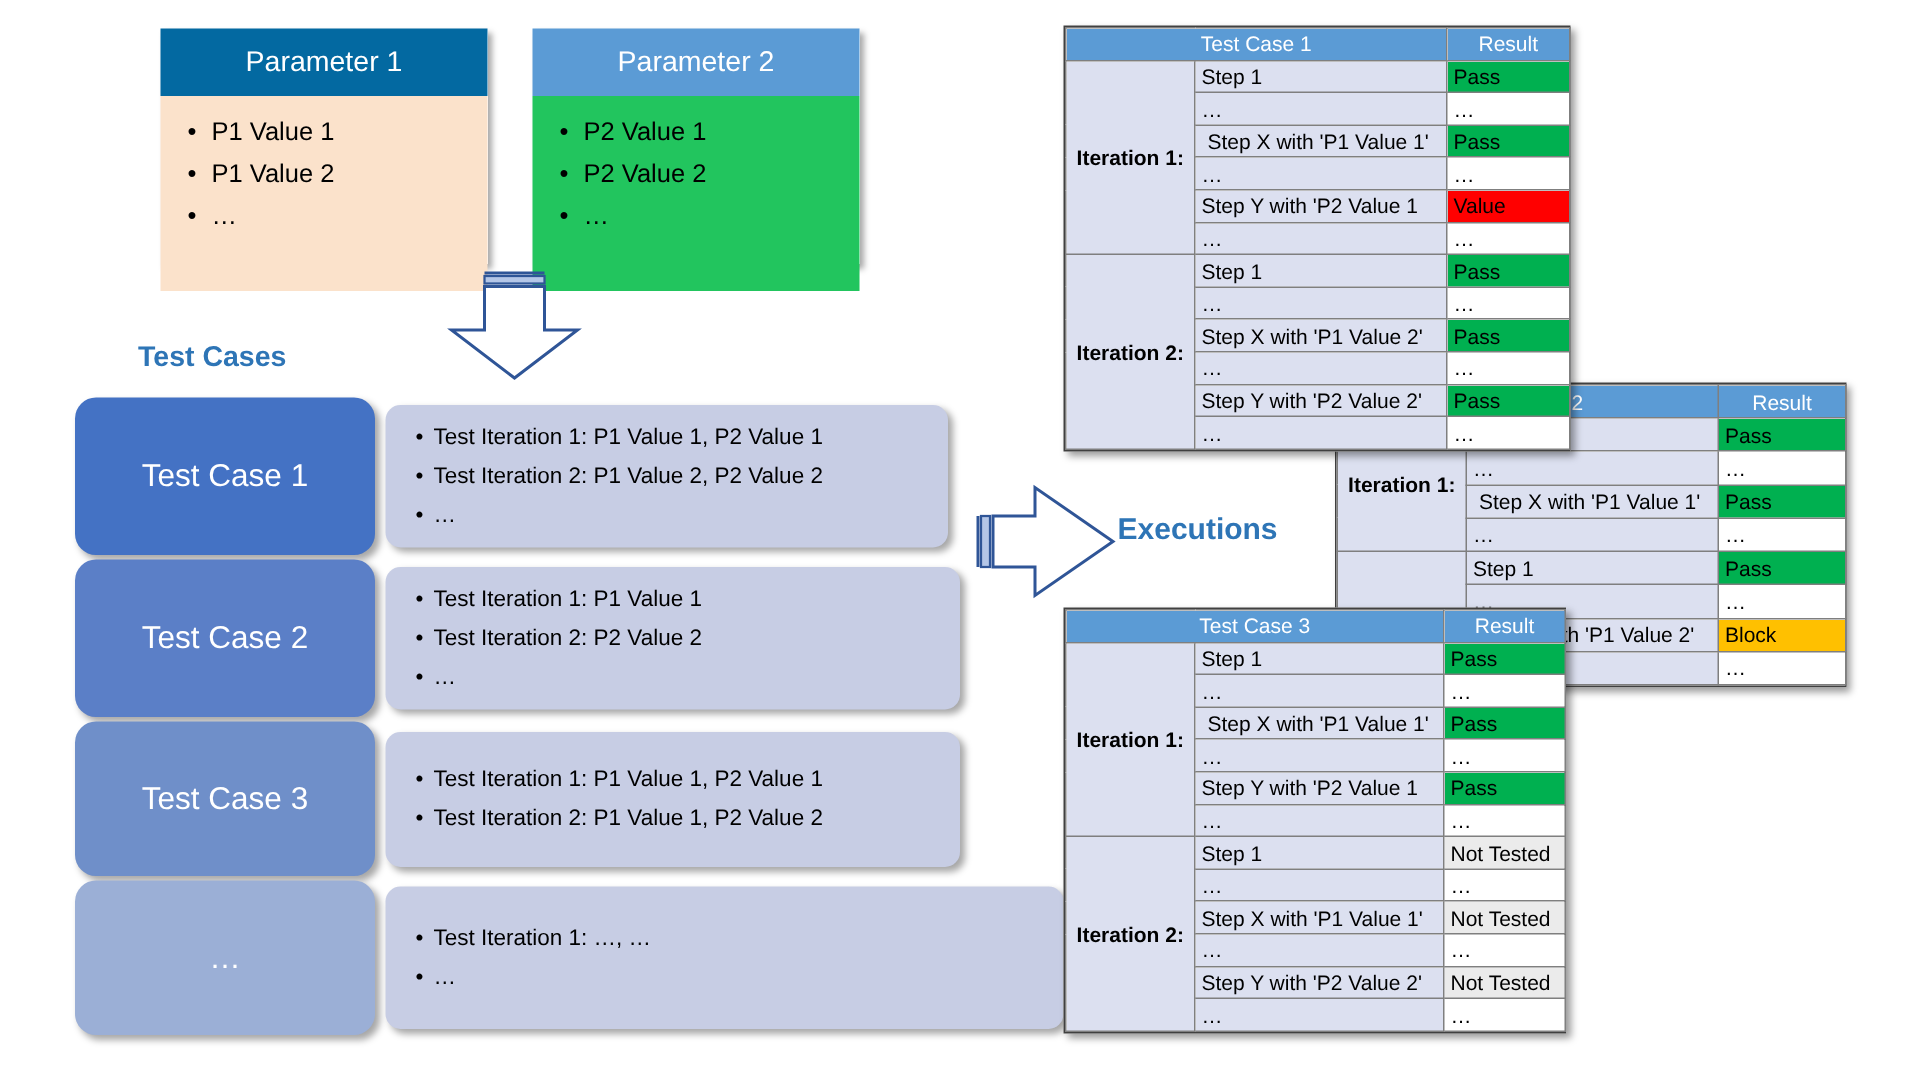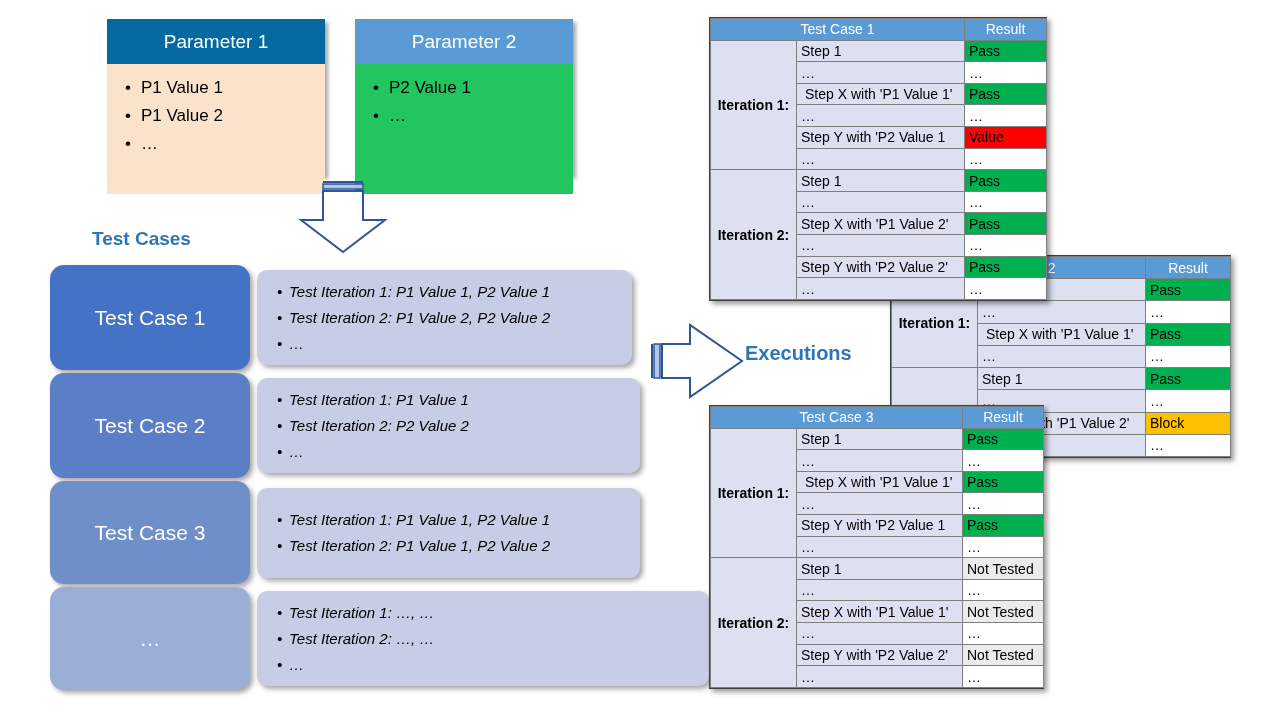--- a/index.html
+++ b/index.html
@@ -55,21 +55,21 @@
     color:#fff;font-size:21px;display:flex;align-items:center;justify-content:center;
     box-shadow:3px 3px 5px rgba(0,0,0,.35);
   }
   .tcdetail{
     position:absolute;border-radius:10px;background:#c7cde4;
     box-shadow:3px 3px 5px rgba(0,0,0,.35);
     display:flex;flex-direction:column;justify-content:center;
   }
   .tcdetail ul{margin:0;padding:0 0 0 32px;list-style:none;}
   .tcdetail li{
-    font-size:15px;color:#000;line-height:26px;position:relative;font-style:italic;
+    font-size:15px;color:#000;line-height:26px;position:relative;
   }
   .tcdetail li:before{
     content:"\2022";position:absolute;left:-12px;top:0;font-size:15px;
   }
 
   
   .tbl{
     position:absolute;background:#fff;
     box-shadow:3px 3px 5px rgba(0,0,0,.4);
     border:1px solid #404040;
@@ -115,20 +115,21 @@
       <li>…</li>
     </ul>
   </div>
 </div>
 
 <div class="param-card" id="param-1" style="left:355px;top:19px;width:218px;height:157px;">
   <div class="param-head" style="background: rgb(91, 155, 213);">Parameter 2</div>
   <div class="param-body" id="param-1-body" style="background: #22c55e; height: 112px;">
     <ul>
       <li>P2 Value 1</li>
+      <li>P2 Value 2</li>
       <li>…</li>
     </ul>
   </div>
 </div>
 
 <svg class="down-arrow" style="left:293px;top:178px;" width="100" height="76" viewBox="0 0 100 76">
   <line x1="30" y1="4" x2="70" y2="4" stroke="#2f5597" stroke-width="2"></line>
   <rect x="30" y="6" width="40" height="5" fill="#b4c6e7" stroke="#2f5597" stroke-width="1.5"></rect>
   <polygon points="30,13 70,13 70,42 92,42 50,74 8,42 30,42" fill="#ffffff" stroke="#2f5597" stroke-width="2"></polygon>
 </svg>
@@ -173,21 +174,20 @@
   </div>
 </div>
 
 <div class="tcrow" style="left:0;top:0;">
   <div class="tcbox" style="left:50px;top:587px;width:200px;height:103px;background:#9bafd6;">
     <span>…</span>
   </div>
   <div class="tcdetail" style="left:257px;top:591px;width:452px;height:95px;">
     <ul>
       <li>Test Iteration 1: …, …</li>
-      <li>Test Iteration 2: …, …</li>
       <li>…</li>
     </ul>
   </div>
 </div>
 
 <svg class="abs" style="left:648px;top:322px;" width="100" height="78" viewBox="0 0 100 78">
   <line x1="4" y1="22" x2="4" y2="56" stroke="#2f5597" stroke-width="2"></line>
   <rect x="6" y="22" width="6" height="34" fill="#b4c6e7" stroke="#2f5597" stroke-width="1.5"></rect>
   <polygon points="14,22 42,22 42,3 94,39 42,75 42,56 14,56" fill="#ffffff" stroke="#2f5597" stroke-width="2"></polygon>
 </svg>

